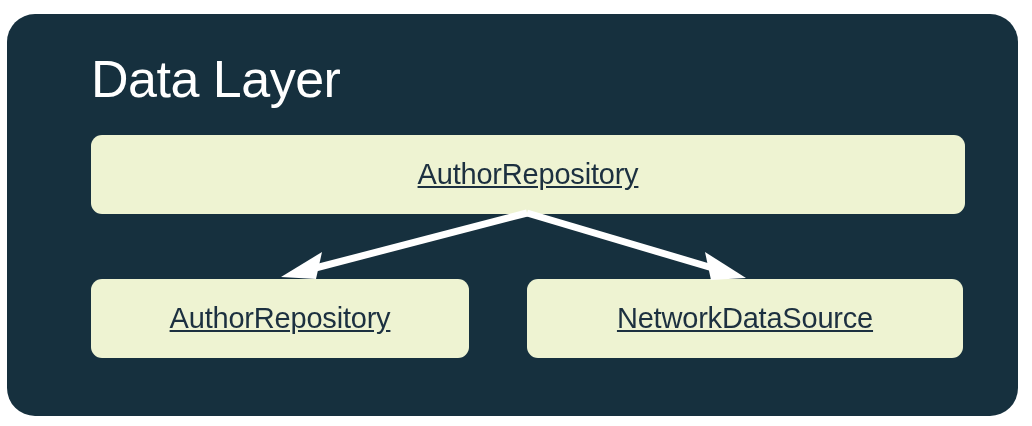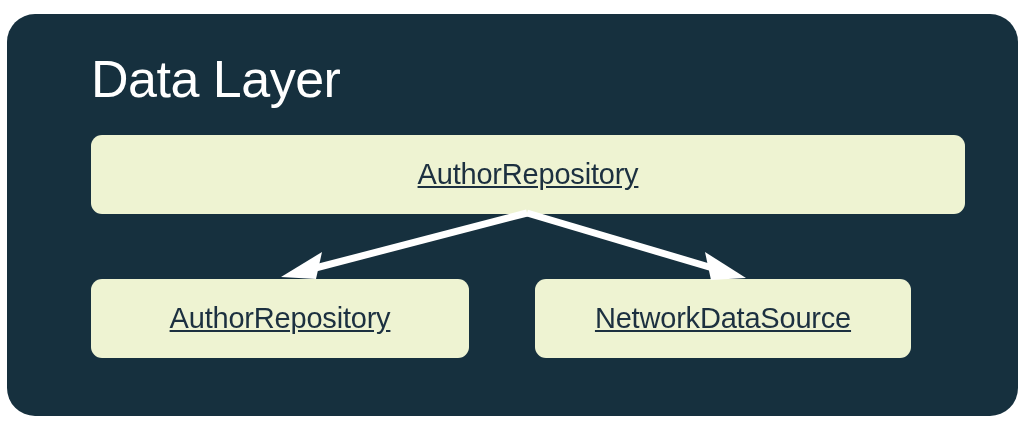--- a/index.html
+++ b/index.html
@@ -65,23 +65,22 @@
   }
   #box-local-data-source {
     left: 91px;
     top: 279px;
     width: 378px;
     height: 79px;
   }
   #box-network-data-source {
     left: 527px;
     top: 279px;
-    width: 376px;
+    width: 436px;
     height: 79px;
-    margin-left: 8px;
   }
   
   #arrow-layer {
     position: absolute;
     left: 0;
     top: 0;
     width: 1032px;
     height: 426px;
     pointer-events: none;
   }

